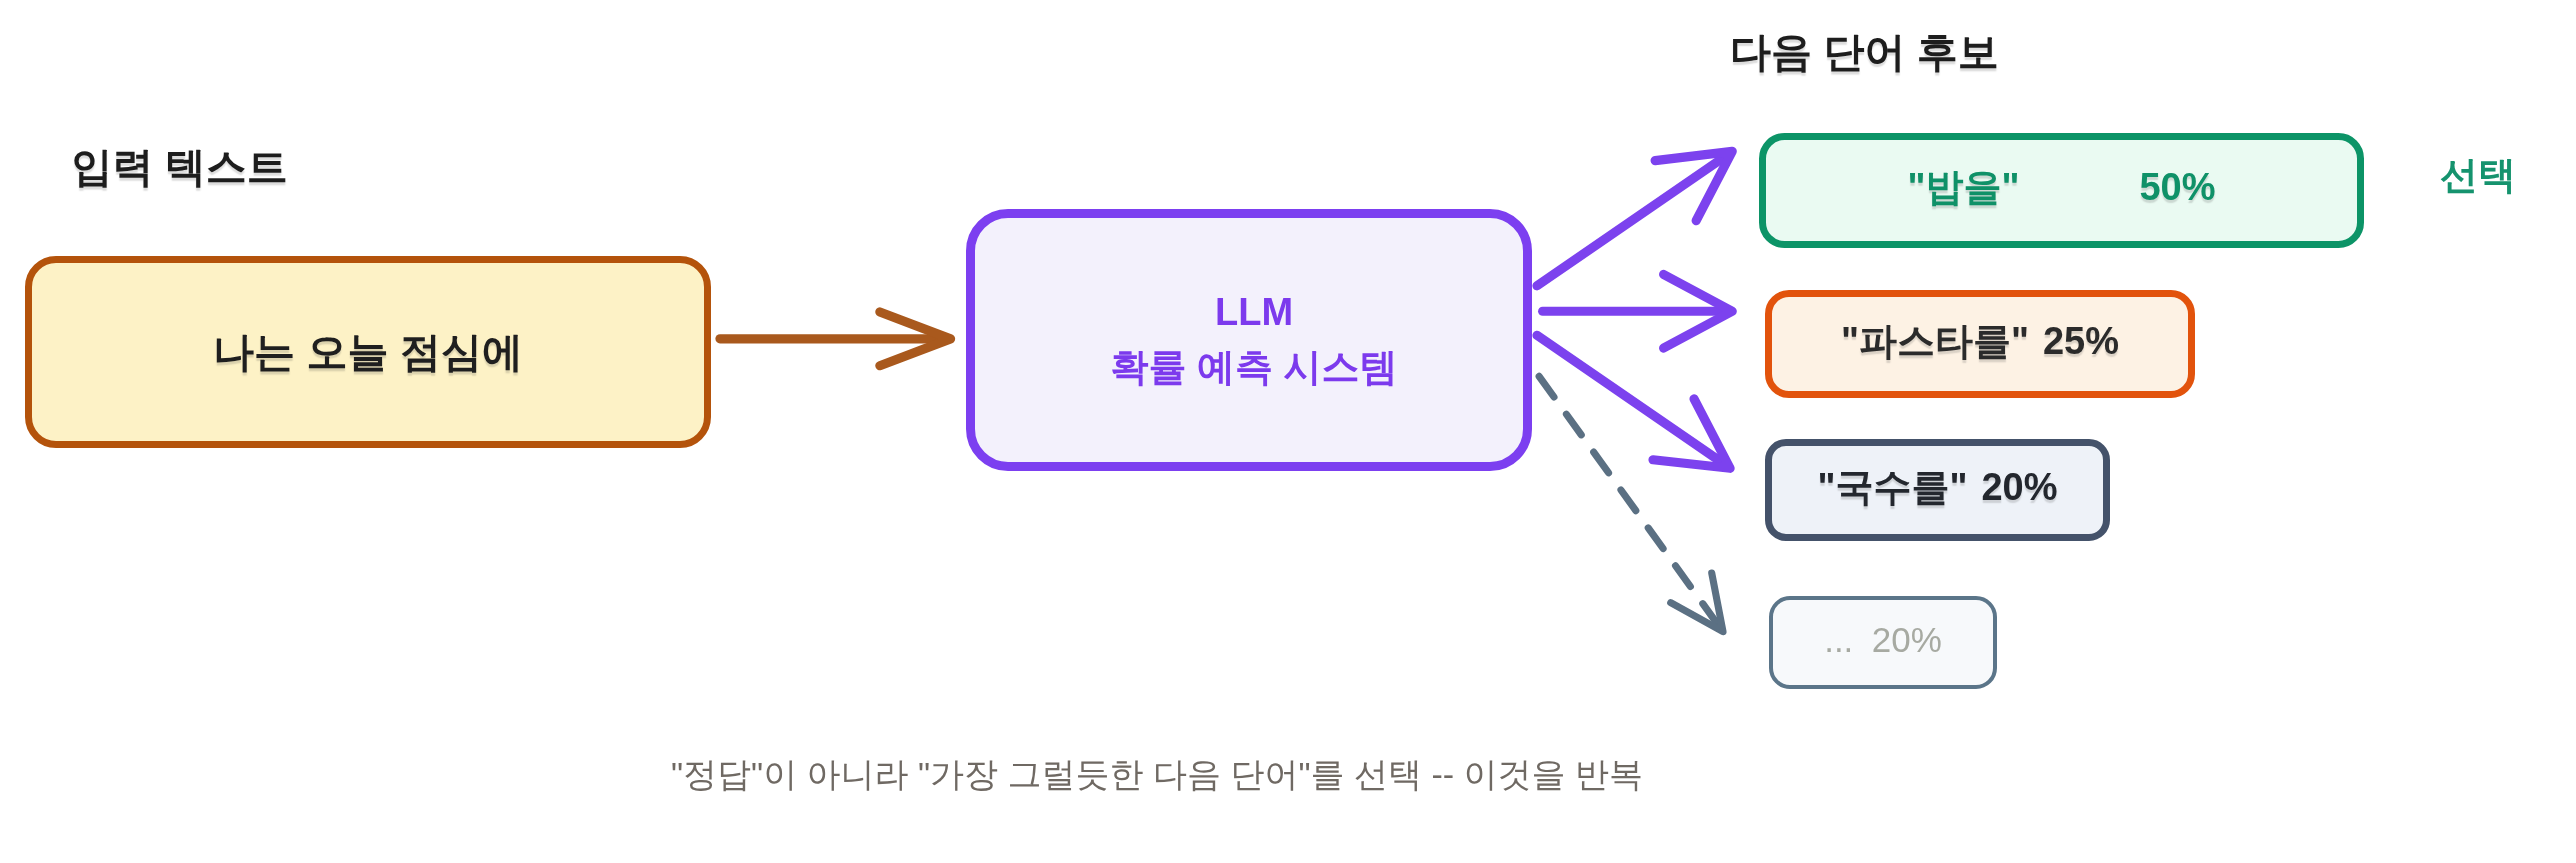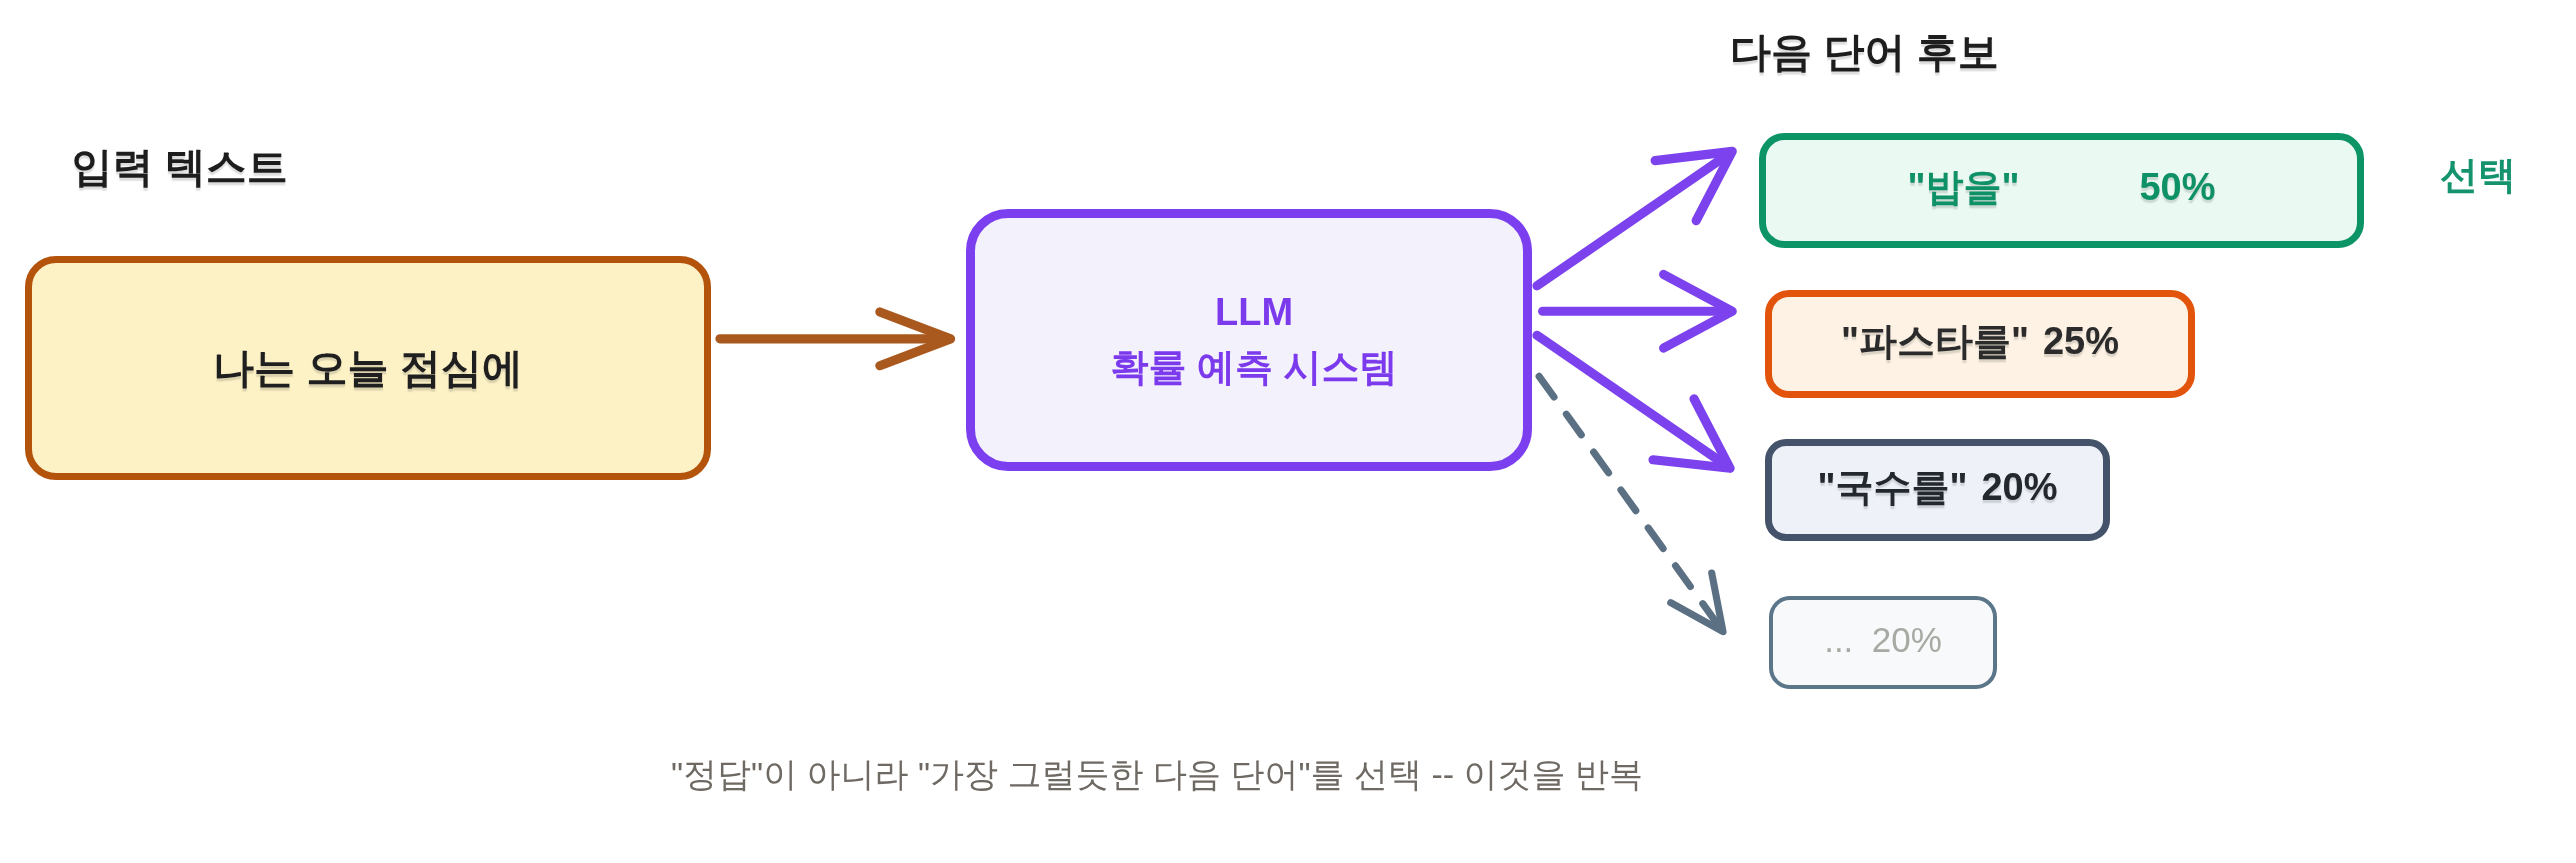--- a/index.html
+++ b/index.html
@@ -22,21 +22,21 @@
     left:1730px;top:25px;
     font-size:41px;font-weight:700;color:#1d1d1d;
   }
 
   
   .node{
     display:flex;align-items:center;justify-content:center;
     box-sizing:border-box;
   }
   .input-node{
-    left:25px;top:256px;width:686px;height:224px;
+    left:25px;top:256px;width:686px;height:192px;
     background:#fdf2c6;border:7.8px solid #b4530b;border-radius:31px;
     font-size:41px;font-weight:700;color:#1f1f1f;
   }
   .llm-node{
     left:966px;top:209px;width:566px;height:262px;
     background:#f3f1fc;border:9.2px solid #7c3ff0;border-radius:42px;
     flex-direction:column;
     font-size:38px;font-weight:600;color:#7c3aed;
     line-height:1.45;text-align:center;padding-left:10px;
   }

